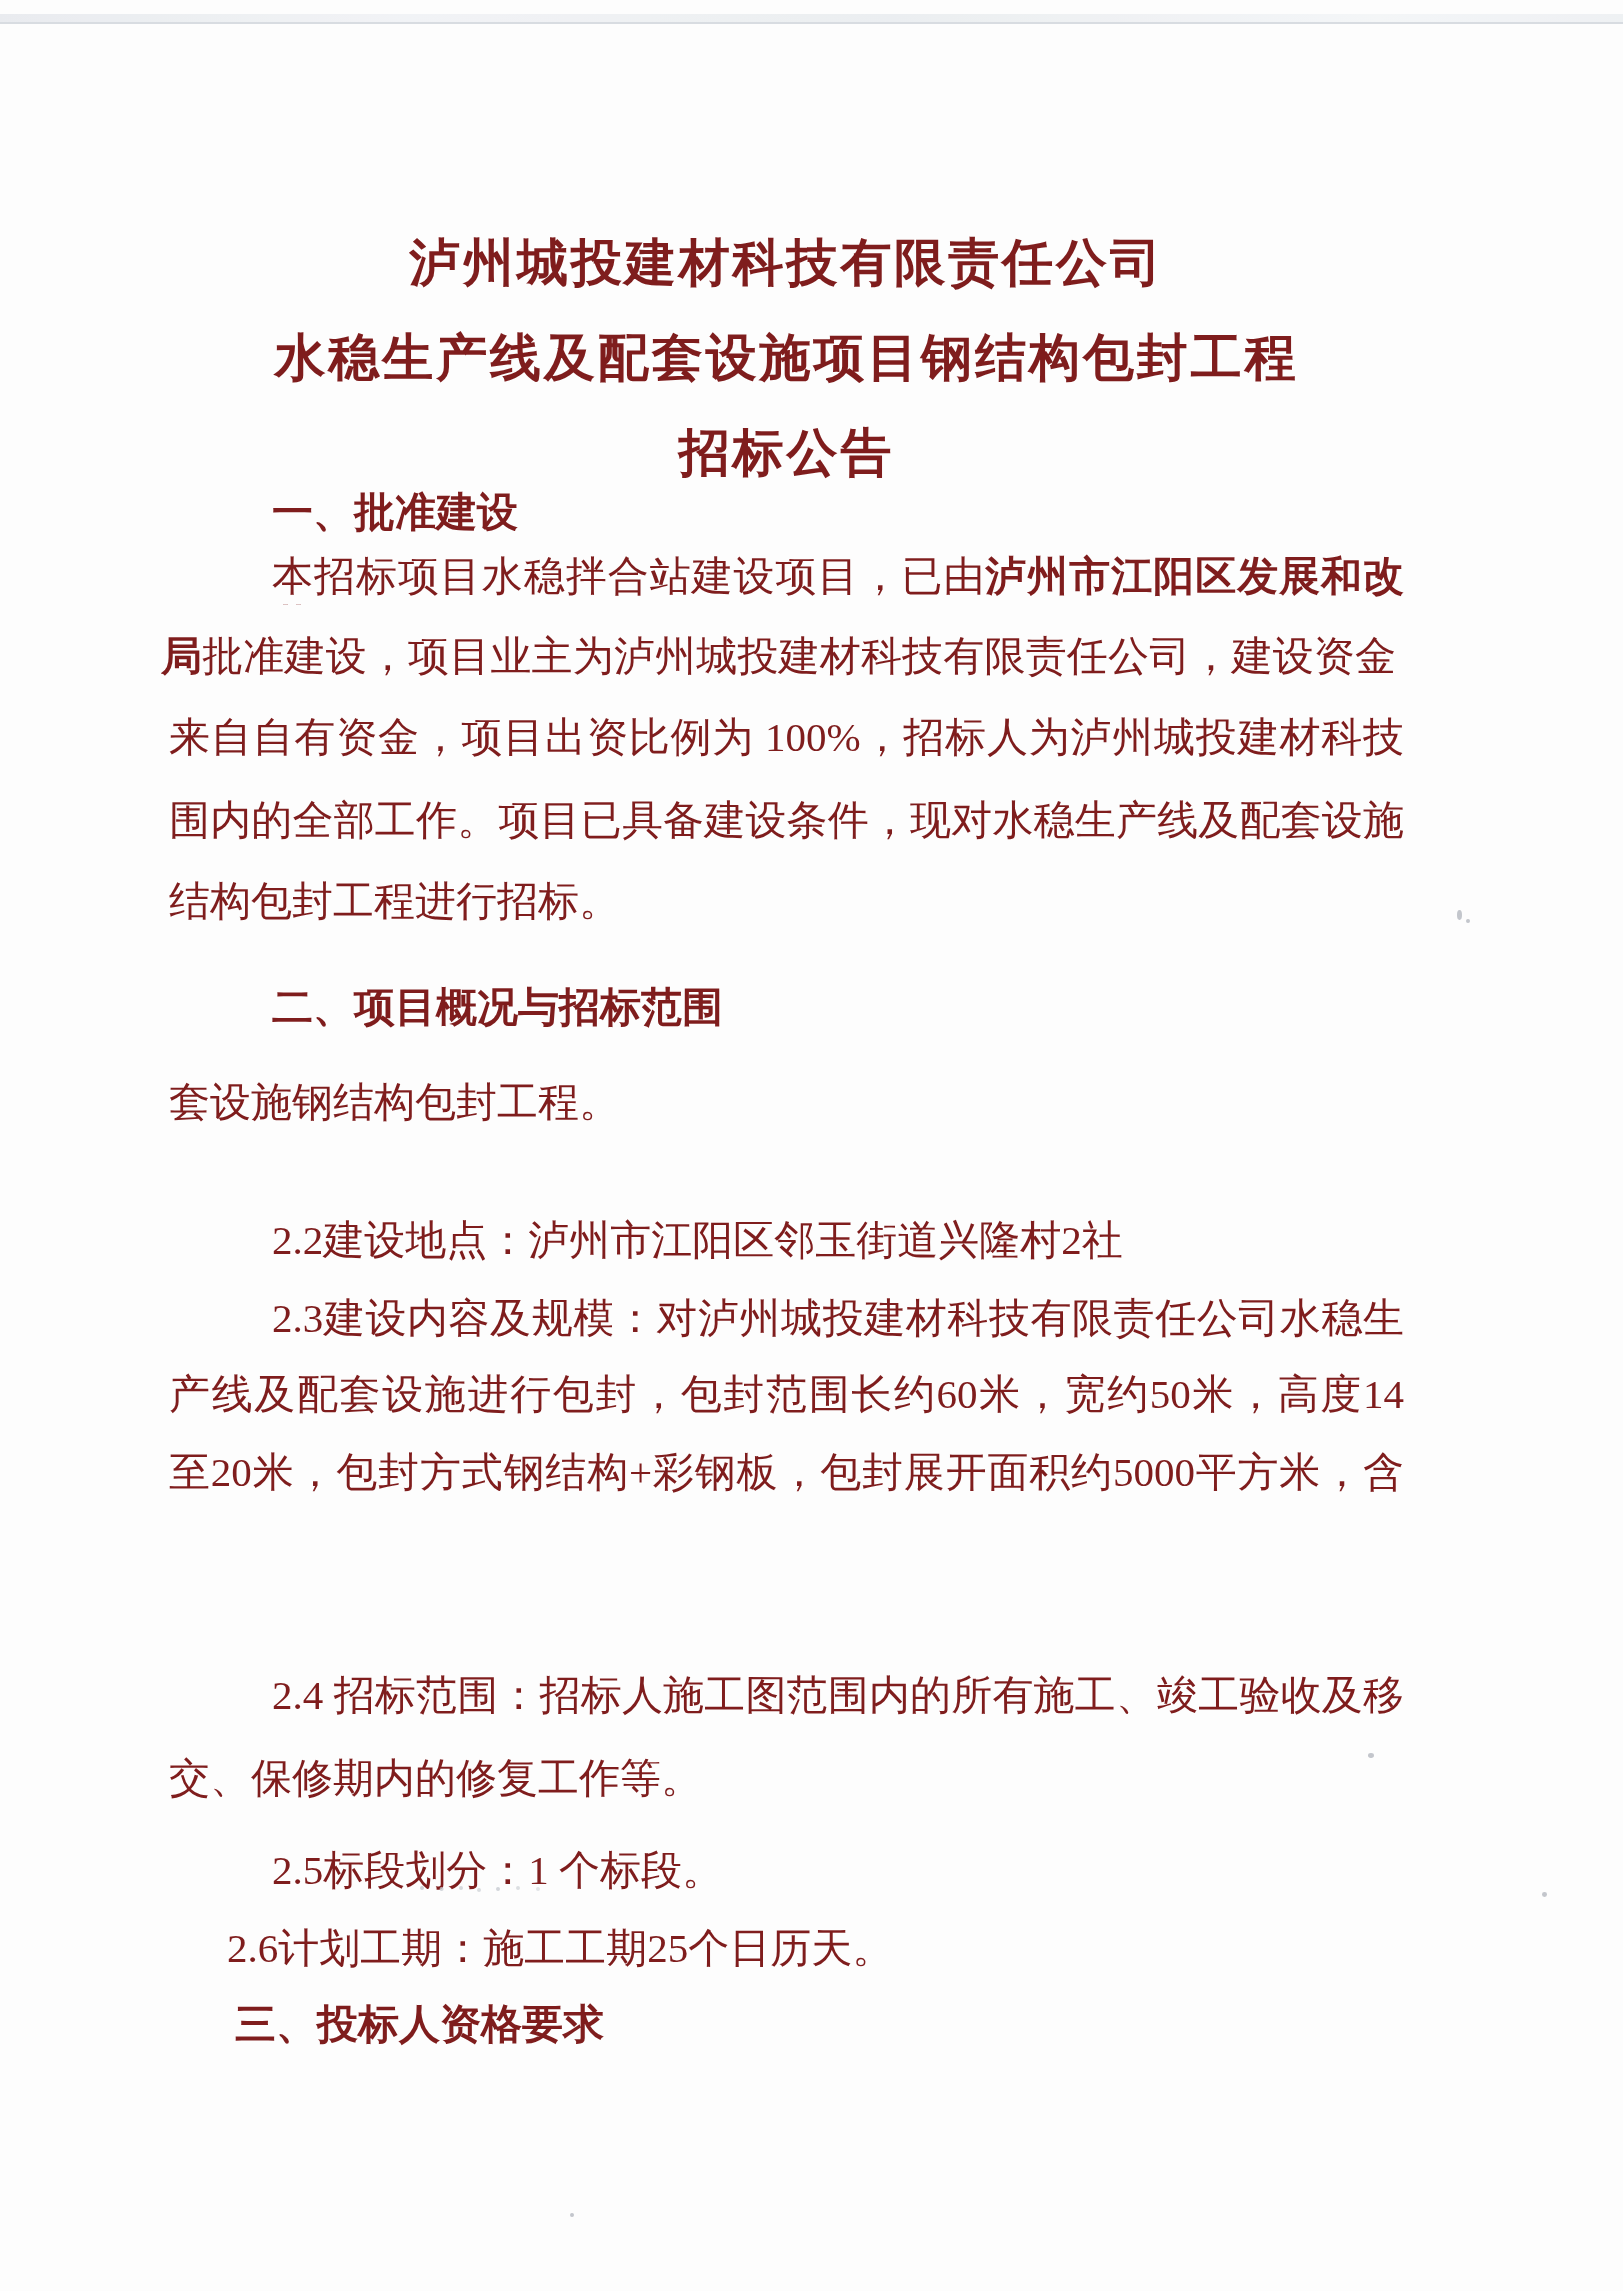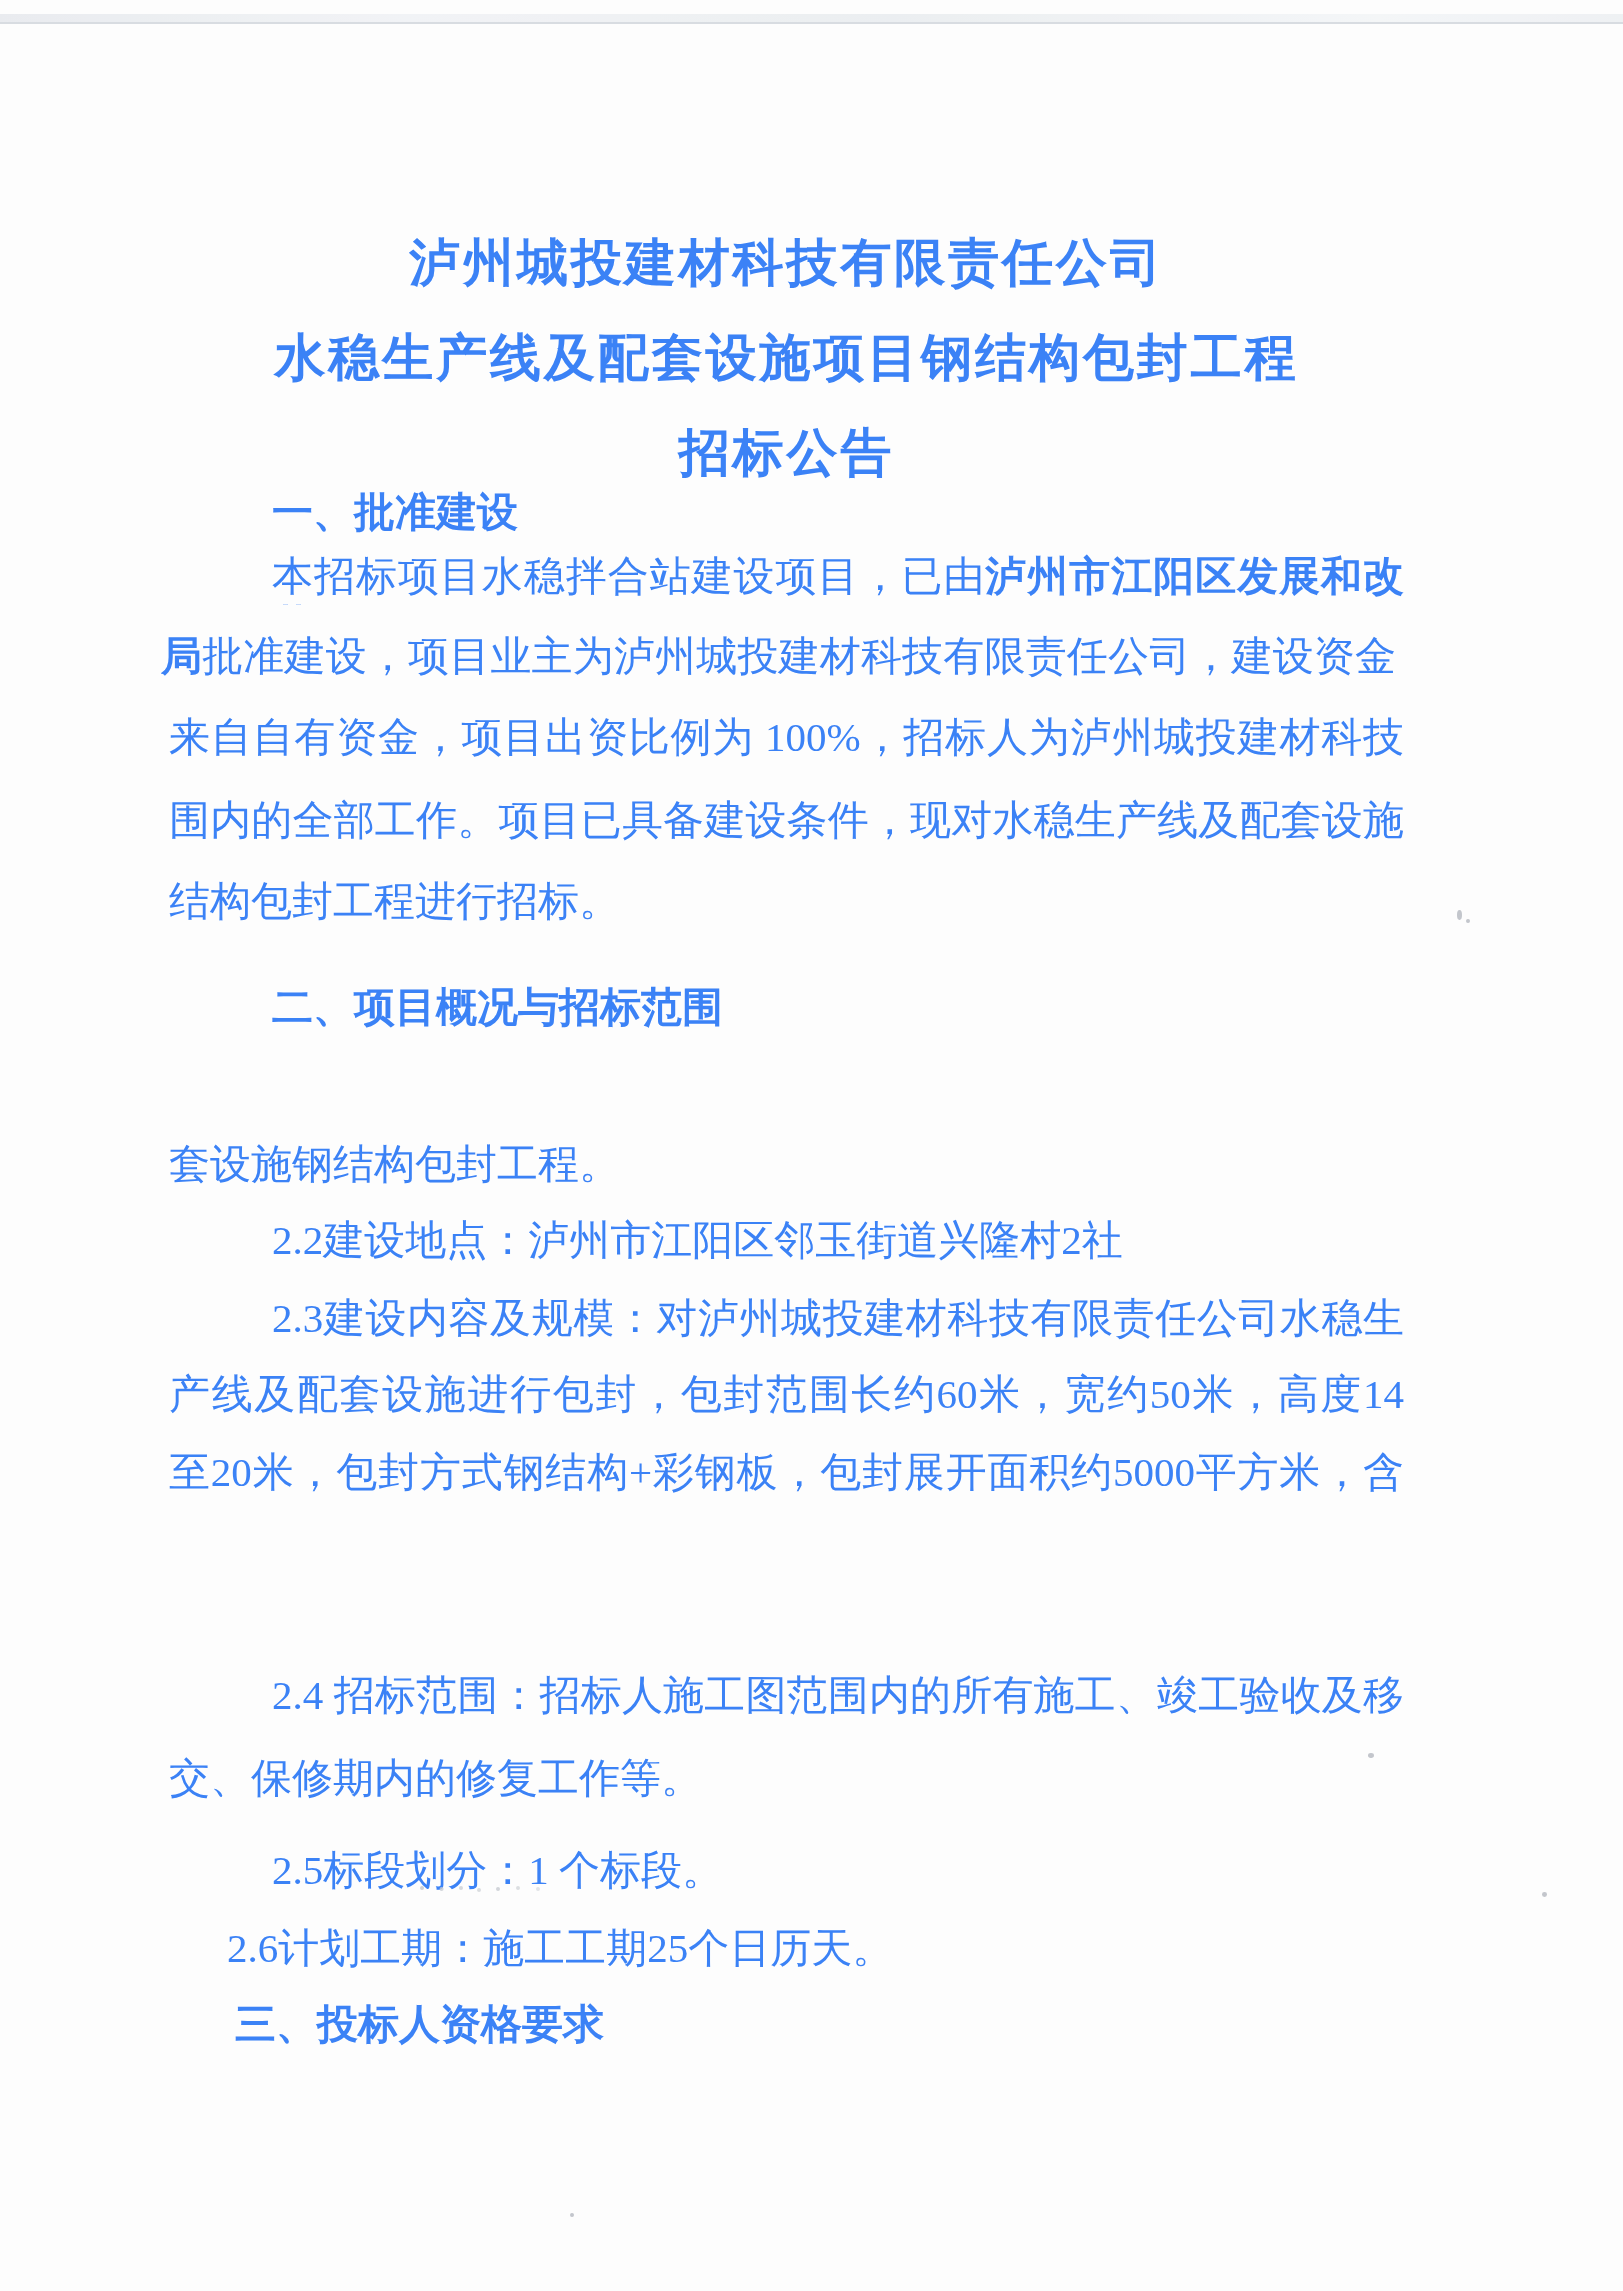--- a/index.html
+++ b/index.html
@@ -7,21 +7,21 @@
     padding: 0;
     background: #ffffff;
   }
   .page {
     position: relative;
     width: 1623px;
     height: 2292px;
     background: #fdfdfd;
     overflow: hidden;
     font-family: "Liberation Serif", "DejaVu Serif", serif;
-    color: #3b82f6;
+    color: #7f1d1d;
   }
   
   .scan-top {
     position: absolute;
     top: 13.7px;
     left: 0;
     width: 100%;
     height: 8.8px;
     background: linear-gradient(to right, #e6e9ed, #f0f2f5 25%, #e9ecef 55%, #f3f5f7 85%, #eceff2);
     border-bottom: 2px solid #d2d7dd;
@@ -91,21 +91,21 @@
   <div class="line fill w-indent" style="top:552px; left:272px"><span>本招标项目水稳拌合站建设项目，已由</span><span class="bold-run">泸州市江阳区发展和改革</span></div>
 
   <div class="line fill w-full" style="top:632px; left:161px"><span class="bold-run">局</span><span>批准建设，项目业主为泸州城投建材科技有限责任公司，建设资金</span></div>
 
   <div class="line fill w-full" style="top:713px; left:169px">来自自有资金，项目出资比例为 100%，招标人为泸州城投建材科技</div>
   <div class="line fill w-full" style="top:796px; left:169px">围内的全部工作。项目已具备建设条件，现对水稳生产线及配套设施钢</div>
   <div class="line heading" style="top:983px; left:272px">二、项目概况与招标范围</div>
 
   <div class="line" style="top:877px; left:169px">结构包封工程进行招标。</div>
 
-  <div class="line" style="top:1140px; left:169px">套设施钢结构包封工程。</div>
+  <div class="line" style="top:1078px; left:169px">套设施钢结构包封工程。</div>
 
   <div class="line" style="top:1216px; left:272px">2.2建设地点：泸州市江阳区邻玉街道兴隆村2社</div>
 
   <div class="line fill w-indent" style="top:1294px; left:272px">2.3建设内容及规模：对泸州城投建材科技有限责任公司水稳生</div>
   <div class="line fill w-full" style="top:1370px; left:169px">产线及配套设施进行包封，包封范围长约60米，宽约50米，高度14</div>
   <div class="line fill w-full" style="top:1448px; left:169px">至20米，包封方式钢结构+彩钢板，包封展开面积约5000平方米，含</div>
 
   <div class="line fill w-indent" style="top:1671px; left:272px">2.4 招标范围：招标人施工图范围内的所有施工、竣工验收及移</div>
   <div class="line" style="top:1754px; left:169px">交、保修期内的修复工作等。</div>
 

